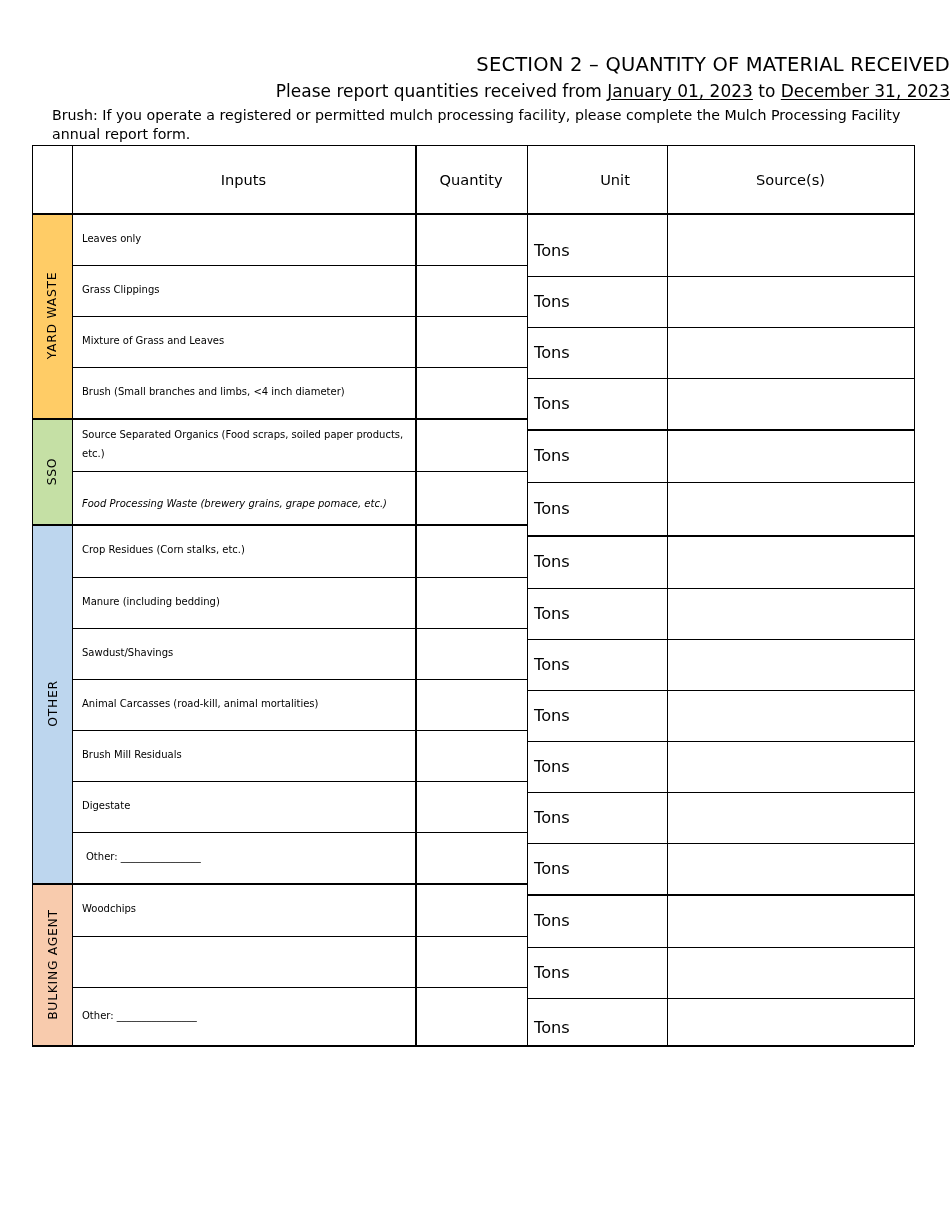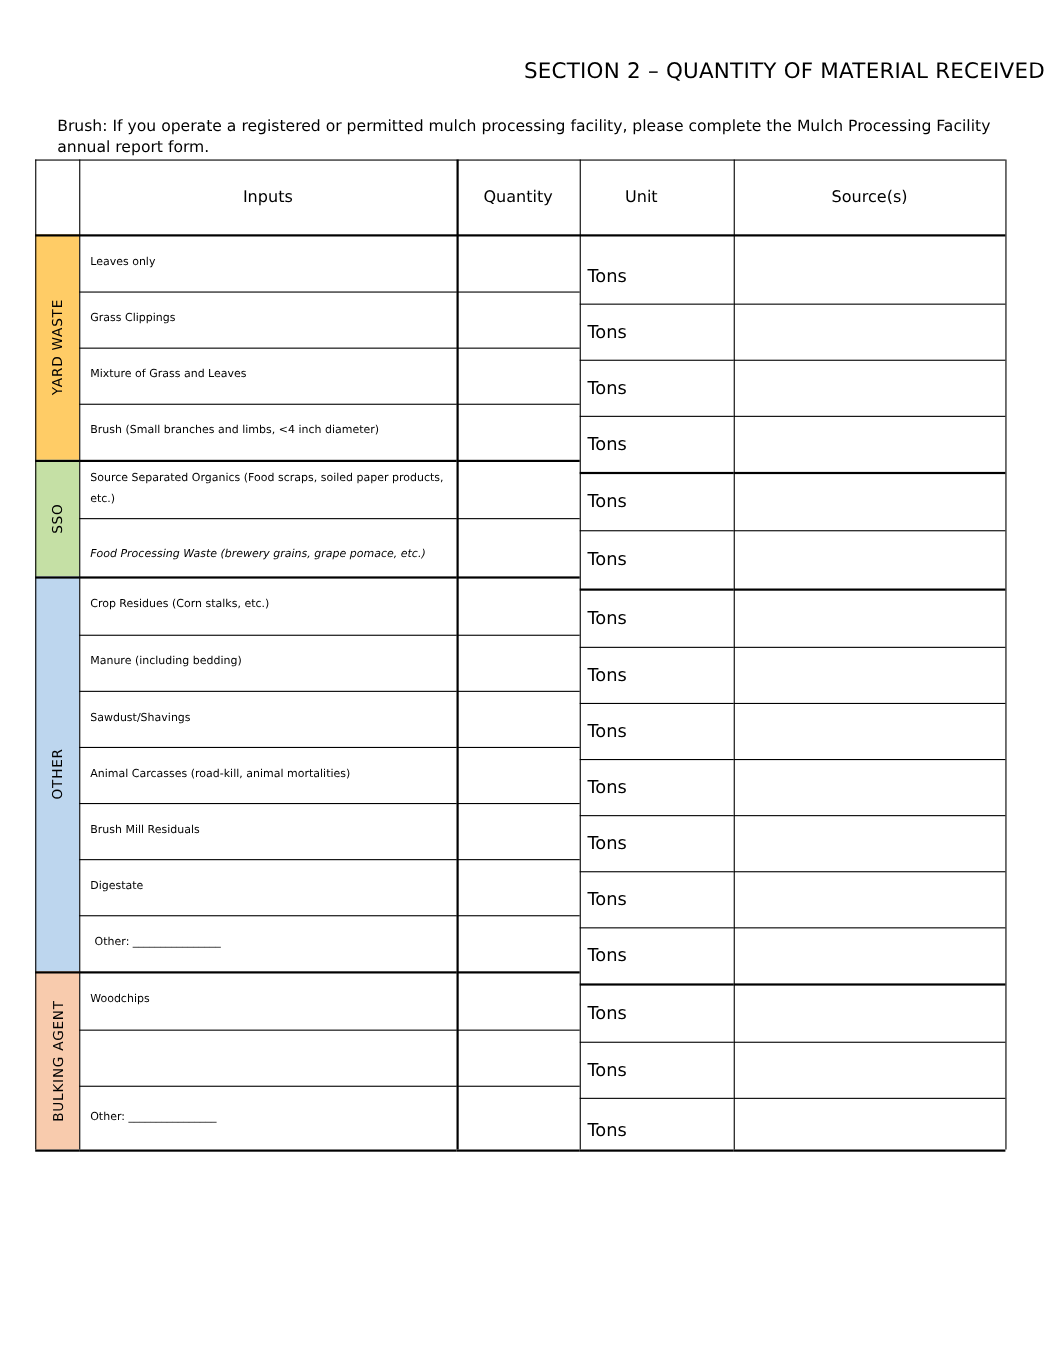--- a/index.html
+++ b/index.html
@@ -143,20 +143,21 @@
     font-size: 16.2px;
   }
 </style>
 </head>
 <body>
 
 <div id="page">
 
   <div class="head-wrap">
     <div class="title-main">SECTION 2 – QUANTITY OF MATERIAL RECEIVED</div>
+    <div class="title-sub"><span>Please report quantities received from </span><span class="u">January 01, 2023</span><span> to </span><span class="u">December 31, 2023</span></div>
   </div>
 
   <div class="note">Brush: If you operate a registered or permitted mulch processing facility, please complete the Mulch Processing Facility annual report form.</div>
 
   <div id="table">
 
     <div class="layer" id="catlayer">
         <div class="catbar" style="top: 68px; height: 205px; background: rgb(255, 204, 102);"></div>
         <div class="catlabel" style="top: 68px; height: 205px;">
           <span>YARD WASTE</span>
@@ -250,21 +251,21 @@
         <div class="vline" style="left: 40px; top: 0px; height: 900px;"></div>
         <div class="vline thick" style="left: 383px; top: 0px; height: 900px;"></div>
         <div class="vline" style="left: 495px; top: 0px; height: 900px;"></div>
         <div class="vline" style="left: 635px; top: 0px; height: 900px;"></div>
         <div class="vline" style="left: 882px; top: 0px; height: 900px;"></div>
       </div>
 
     <div class="layer" id="contentlayer">
         <div class="hdr-cell" style="left: 40px; width: 343px;">Inputs</div>
         <div class="hdr-cell" style="left: 383px; width: 112px;">Quantity</div>
-        <div class="hdr-cell" style="left: 481px; width: 140px;">Unit</div>
+        <div class="hdr-cell" style="left: 513px; width: 140px;">Unit</div>
         <div class="hdr-cell" style="left: 635px; width: 247px;">Source(s)</div>
         <div class="in-cell" style="top: 68px; height: 52px;">Leaves only</div>
         <div class="" style="position: absolute; left: 383px; top: 68px; width: 112px; height: 52px;"></div>
         <div class="unit-cell" style="top: 79px; height: 52px;">Tons</div>
         <div class="" style="position: absolute; left: 635px; top: 79px; width: 247px; height: 52px;"></div>
         <div class="in-cell" style="top: 120px; height: 51px;">Grass Clippings</div>
         <div class="" style="position: absolute; left: 383px; top: 120px; width: 112px; height: 51px;"></div>
         <div class="unit-cell" style="top: 131px; height: 51px;">Tons</div>
         <div class="" style="position: absolute; left: 635px; top: 131px; width: 247px; height: 51px;"></div>
         <div class="in-cell" style="top: 171px; height: 51px;">Mixture of Grass and Leaves</div>

